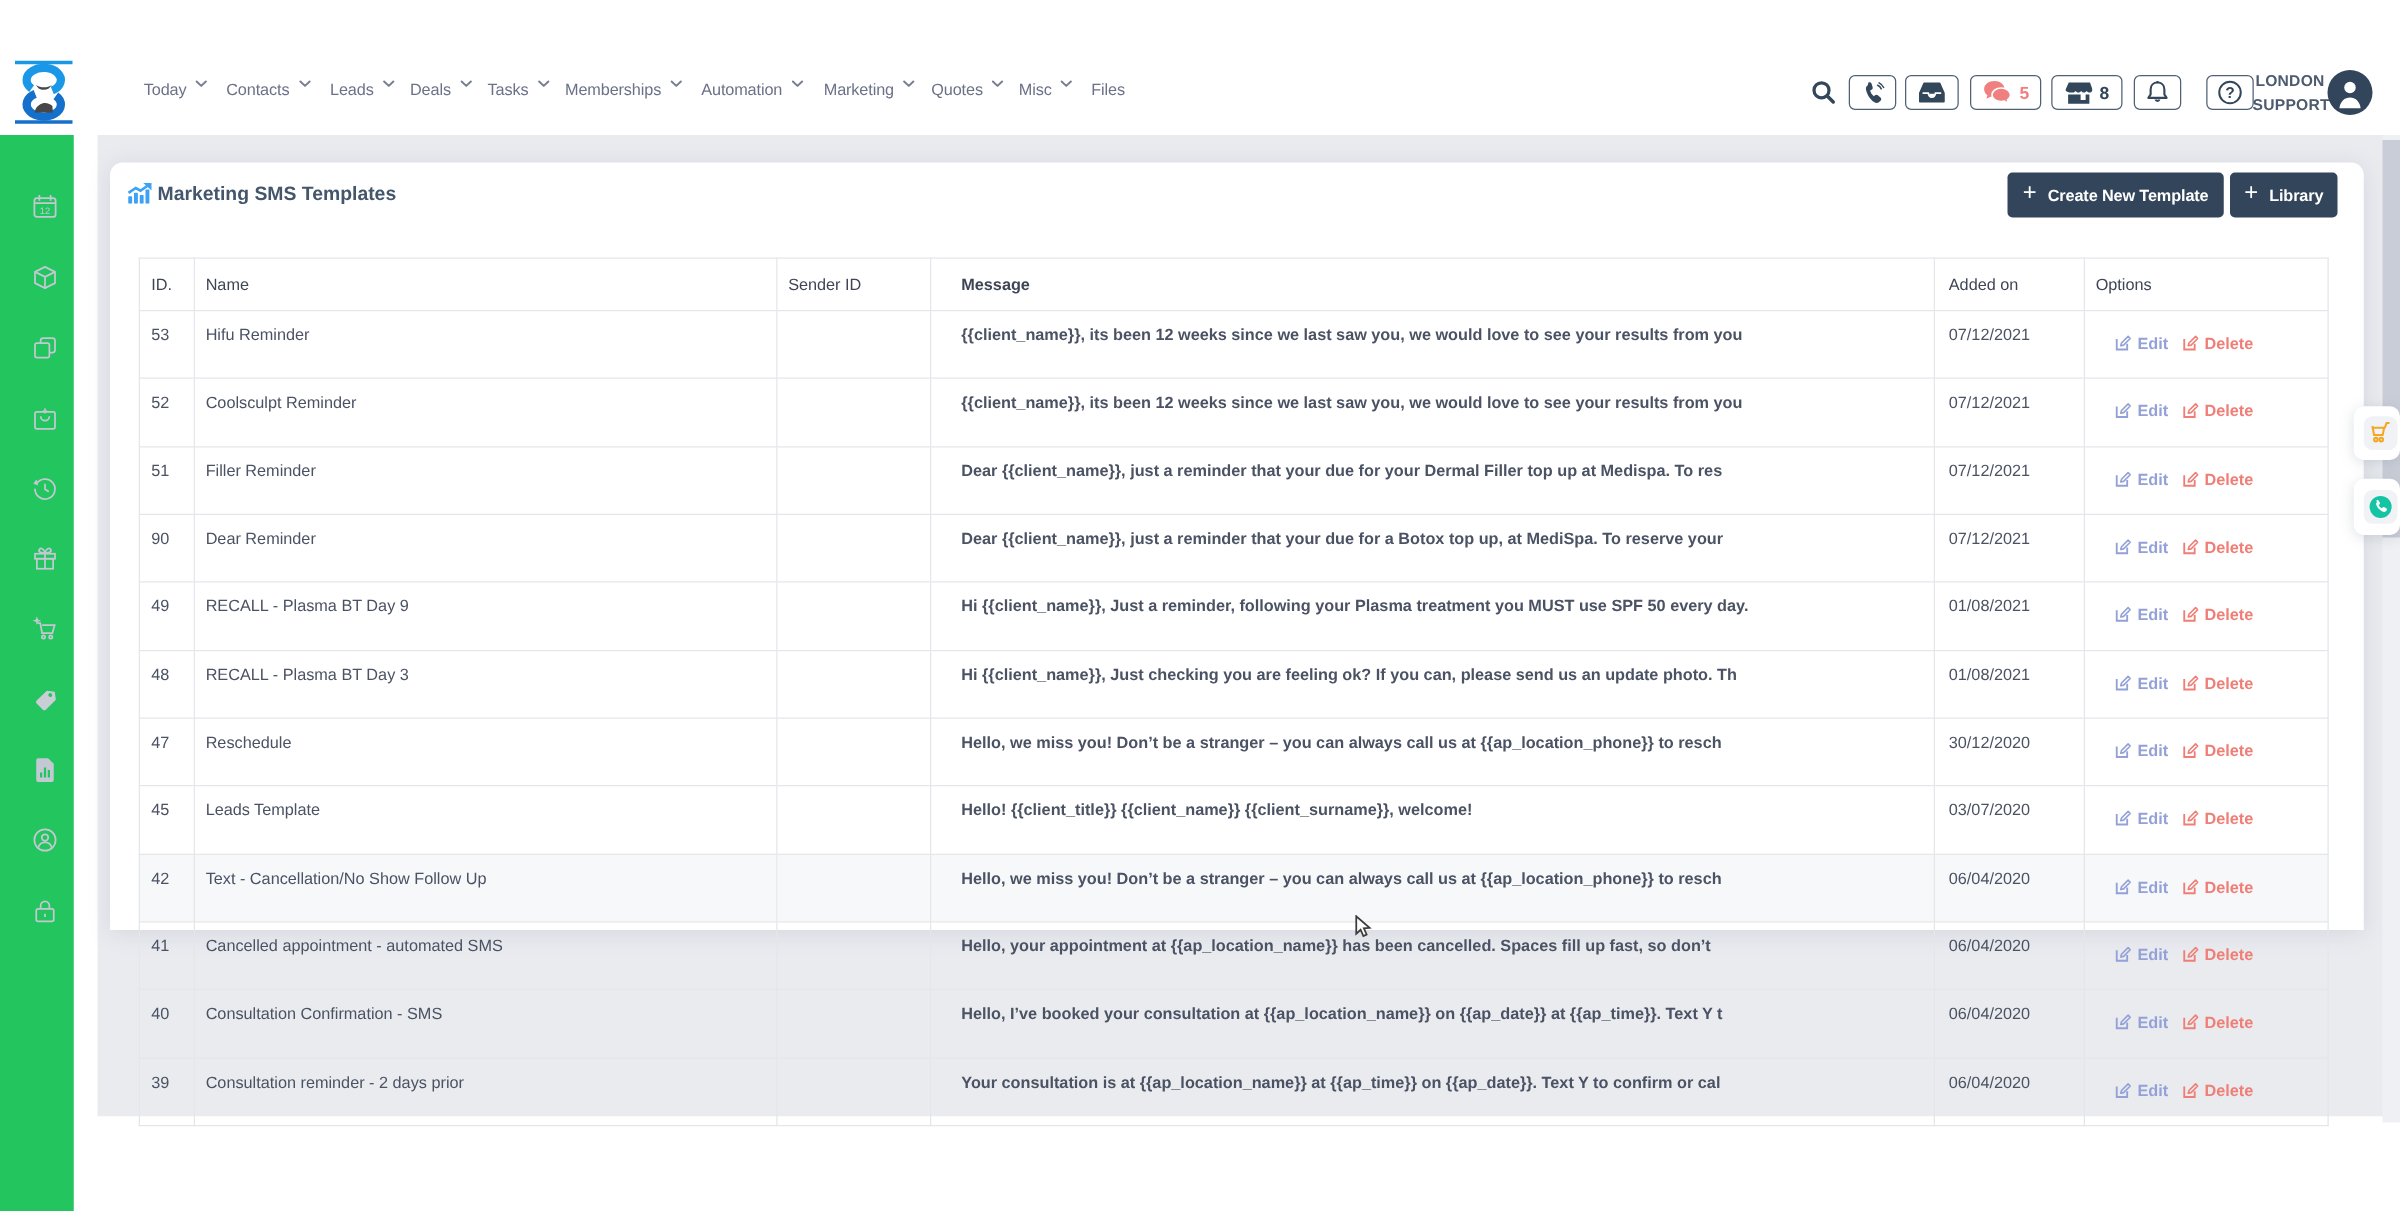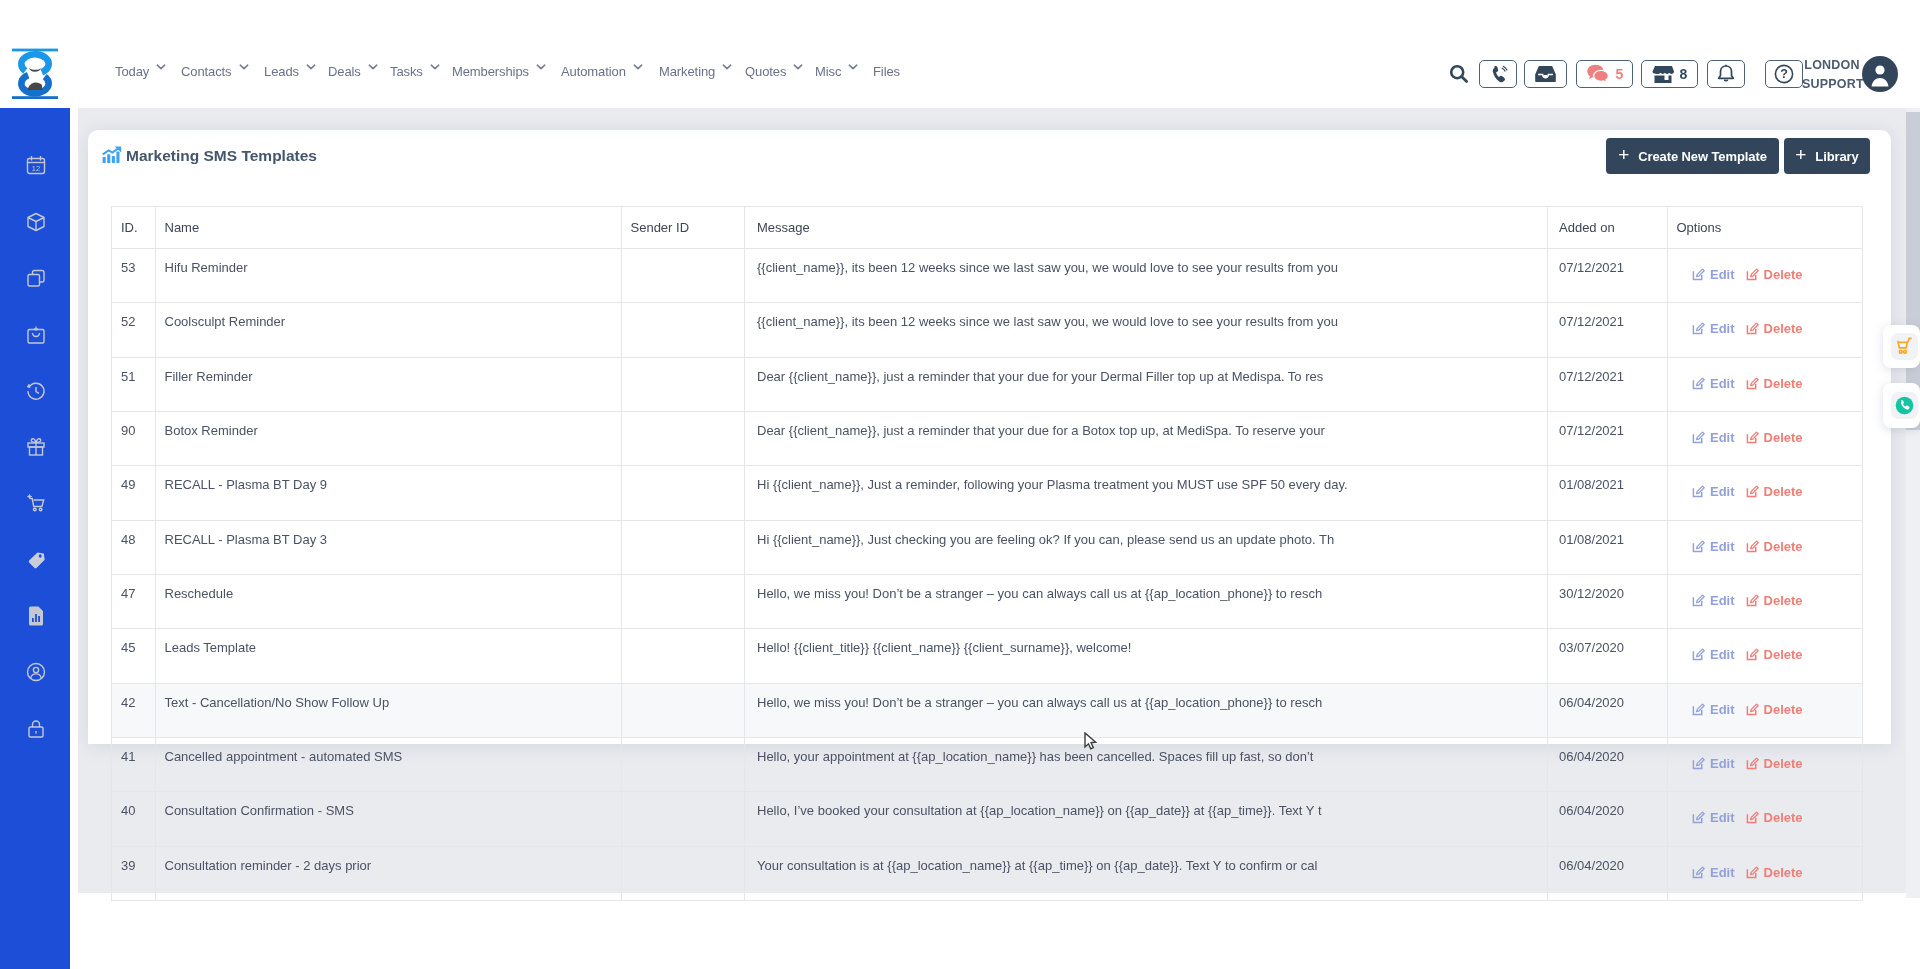--- a/index.html
+++ b/index.html
@@ -13,41 +13,41 @@
     font-size:13px; font-weight:400; color:#6b7188; letter-spacing:-0.1px; white-space:nowrap; }
   .navitem svg { margin-left:7px; }
 
   
   .nbtn { position:absolute; top:60px; height:28px; border:1.5px solid #4f6275; border-radius:5px;
     background:#fff; display:flex; align-items:center; justify-content:center; gap:6px; }
   .cnt { font-size:14px; font-weight:700; }
 
   
   #contentbg { position:absolute; left:78px; top:108px; width:1842px; height:785px; background:#e9ebef; }
-  #sidebar { position:absolute; left:0; top:108px; width:70px; height:861px; background:#1d4ed8; }
+  #sidebar { position:absolute; left:0; top:108px; width:59px; height:861px; background:#22c55e; }
   .sideicon { position:absolute; left:26px; width:20px; height:20px; }
 
   
   #card { position:absolute; left:88px; top:130px; width:1803px; height:614px; background:#fff;
     border-radius:10px 10px 0 0; box-shadow:0 2px 18px rgba(120,130,150,0.18); }
   #cardtitle { position:absolute; left:38px; top:17px; font-size:15.5px; font-weight:700; color:#44566c; }
   .darkbtn { position:absolute; top:8px; height:36px; background:#32455a; border-radius:4px;
     color:#fff; font-size:13px; font-weight:700; letter-spacing:-0.1px; display:flex; align-items:center;
     justify-content:center; gap:9px; }
   .plus { font-size:19px; font-weight:400; margin-top:-2px; }
 
   
   #tbl { position:absolute; left:23px; top:76px; width:1751px; border-collapse:collapse;
     font-size:13px; color:#4a5263; table-layout:fixed; }
   #tbl th, #tbl td { border:1px solid #e4e6ea; text-align:left; font-weight:400; }
   #tbl th { height:42px; padding:0 0 0 8.5px; vertical-align:middle; color:#3e4555; }
   #tbl td { height:54.33px; padding:11px 0 0 8.5px; vertical-align:top; white-space:nowrap; overflow:hidden; }
   #tbl td.opt { padding:0 0 0 12px; vertical-align:middle; }
   #tbl th.c1, #tbl td.c1 { padding-left:9px; }
-  #tbl th.cm, #tbl td.cm { padding-left:12px; }
+  #tbl th.cm, #tbl td.cm { padding-left:24px;font-weight:bold; }
   #tbl th.ca, #tbl td.ca { padding-left:11px; }
   tr.hover td { background:#f6f8fa; }
   .edit { color:#93a1d8; font-weight:700; font-size:13px; display:inline-flex; align-items:center; gap:5px;margin-left:12px; }
   .del  { color:#ef7e76; font-weight:700; font-size:13px; display:inline-flex; align-items:center; gap:5px; margin-left:11px; }
 
   
   #sbtrack { position:absolute; right:0; top:108px; width:14px; height:790px; background:#eef0f3; z-index:30; }
   #sbthumb { position:absolute; right:0; top:112px; width:14px; height:318px; background:#c9cdd7; z-index:31; }
   .fwidget { position:absolute; left:1883px; width:37px; background:#fff; border-radius:8px;
     box-shadow:0 2px 10px rgba(120,130,150,0.25); z-index:40; }
@@ -306,21 +306,21 @@
           <td class="opt"><span class="edit"><svg width="13" height="13" viewBox="0 0 14 14">
                 <path d="M1.5 3.5 v9 h9 v-5" fill="none" stroke="#93a1d8" stroke-width="1.6"></path>
                 <path d="M5 9.3 l0.6 -2.4 L11.3 1.2 l1.8 1.8 L7.4 8.7 Z" fill="none" stroke="#93a1d8" stroke-width="1.4" stroke-linejoin="round"></path>
               </svg>Edit</span><span class="del"><svg width="13" height="13" viewBox="0 0 14 14">
                 <path d="M1.5 3.5 v9 h9 v-5" fill="none" stroke="#ef7e76" stroke-width="1.6"></path>
                 <path d="M5 9.3 l0.6 -2.4 L11.3 1.2 l1.8 1.8 L7.4 8.7 Z" fill="none" stroke="#ef7e76" stroke-width="1.4" stroke-linejoin="round"></path>
               </svg>Delete</span></td>
         </tr>
     <tr>
           <td class="c1">90</td>
-          <td>Botox Reminder</td>
+          <td>Dear Reminder</td>
           <td></td>
           <td class="cm">Dear {{​client_name}}, just a reminder that your due for a Botox top up, at MediSpa. To reserve your</td>
           <td class="date ca">07/12/2021</td>
           <td class="opt"><span class="edit"><svg width="13" height="13" viewBox="0 0 14 14">
                 <path d="M1.5 3.5 v9 h9 v-5" fill="none" stroke="#93a1d8" stroke-width="1.6"></path>
                 <path d="M5 9.3 l0.6 -2.4 L11.3 1.2 l1.8 1.8 L7.4 8.7 Z" fill="none" stroke="#93a1d8" stroke-width="1.4" stroke-linejoin="round"></path>
               </svg>Edit</span><span class="del"><svg width="13" height="13" viewBox="0 0 14 14">
                 <path d="M1.5 3.5 v9 h9 v-5" fill="none" stroke="#ef7e76" stroke-width="1.6"></path>
                 <path d="M5 9.3 l0.6 -2.4 L11.3 1.2 l1.8 1.8 L7.4 8.7 Z" fill="none" stroke="#ef7e76" stroke-width="1.4" stroke-linejoin="round"></path>
               </svg>Delete</span></td>

